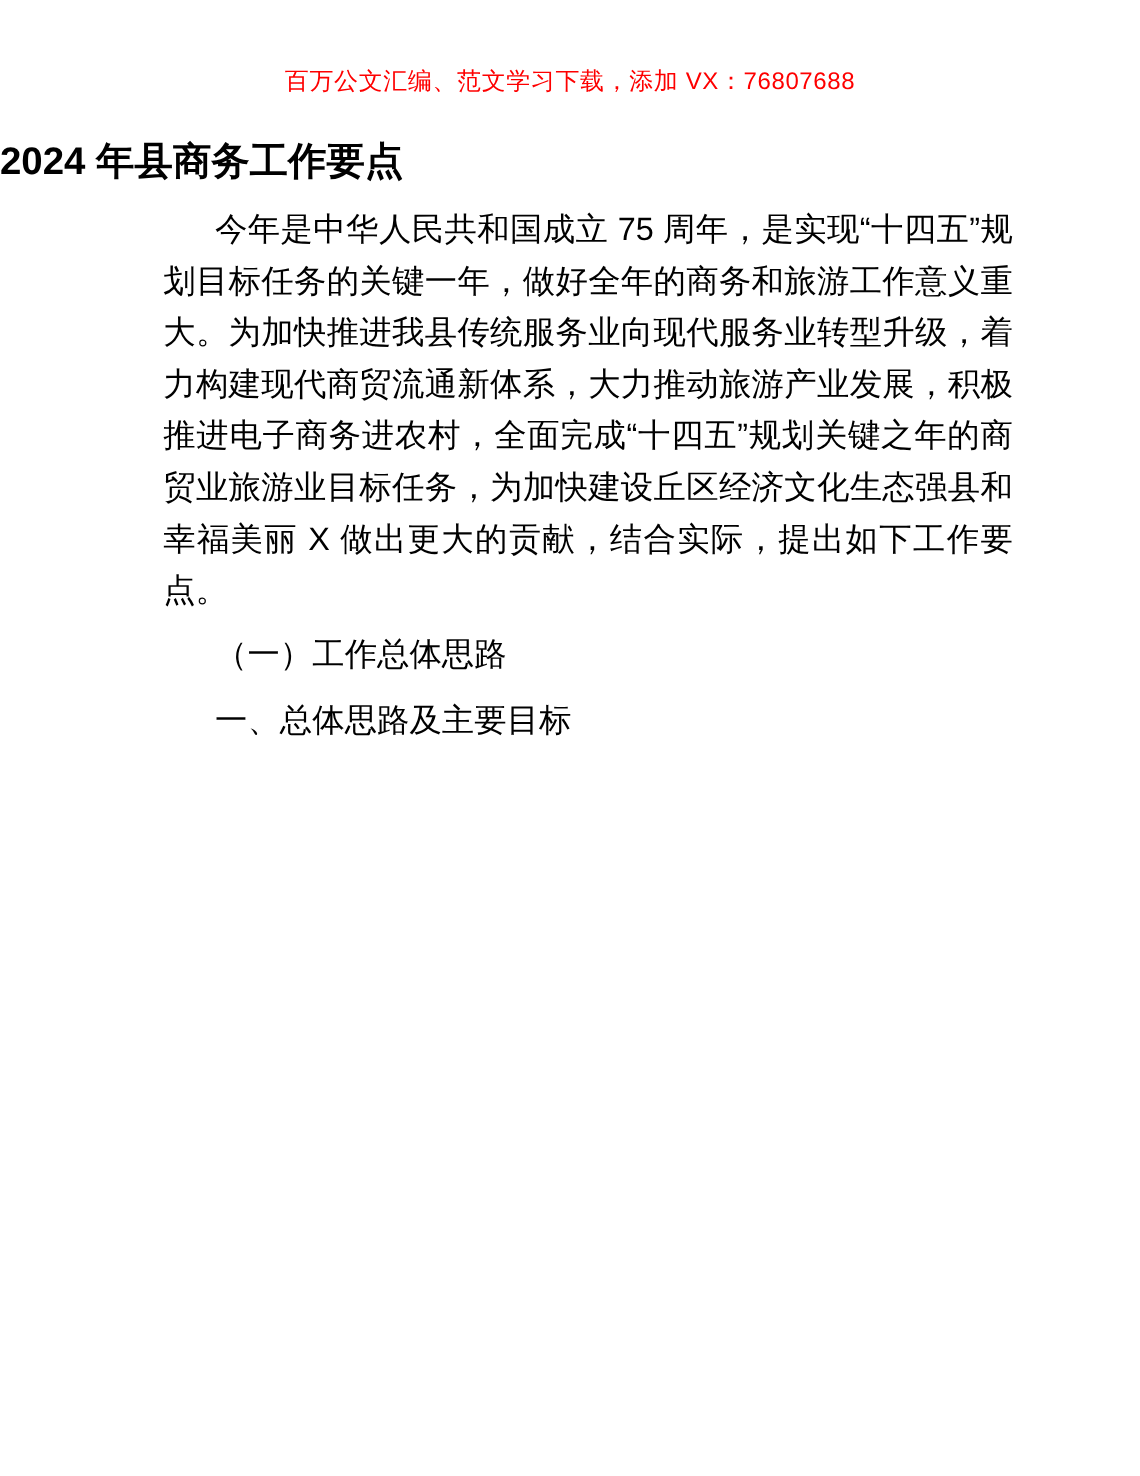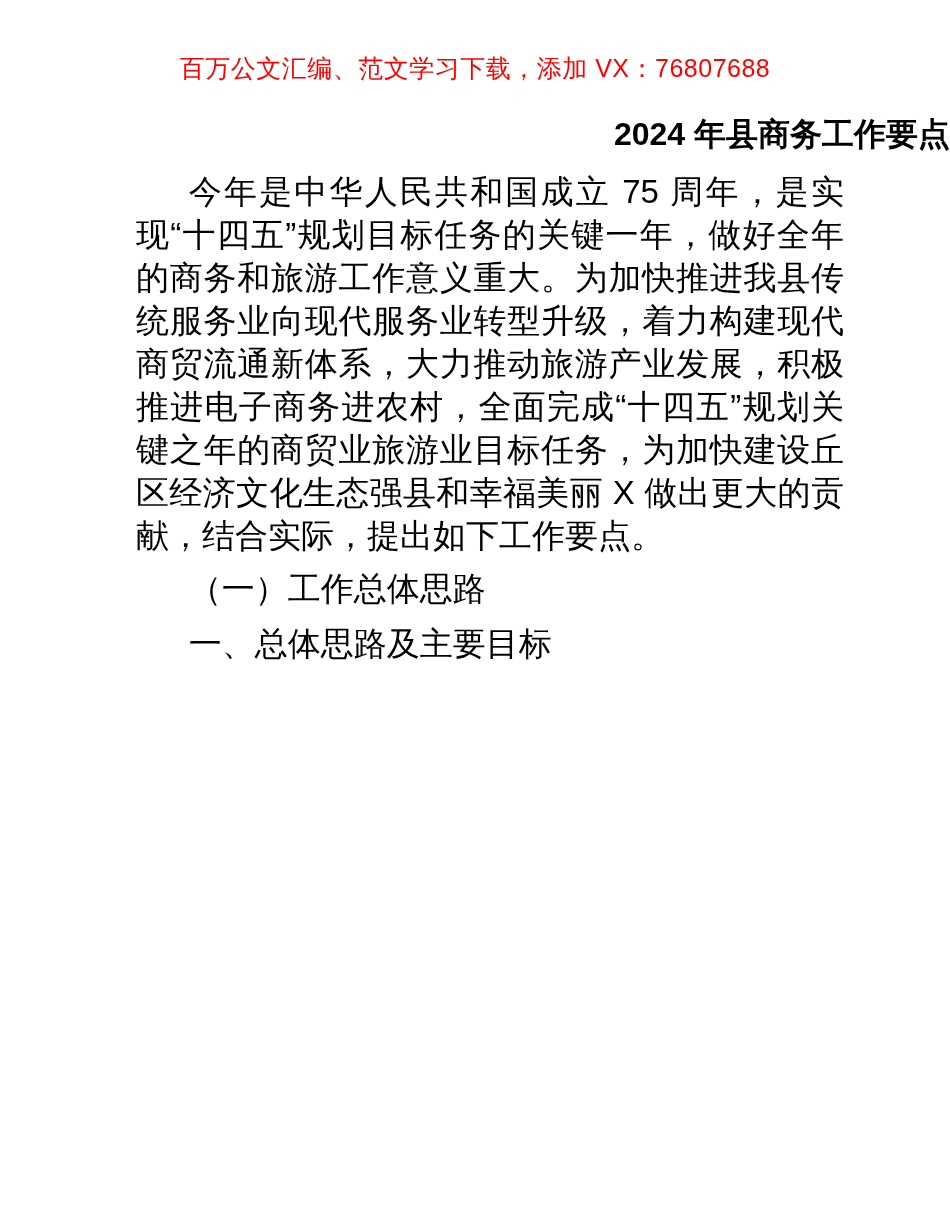--- a/index.html
+++ b/index.html
@@ -14,36 +14,36 @@
     box-sizing: border-box;
     background: #ffffff;
     padding: 54px 106px 0 136px;
     font-family: "Liberation Sans", "DejaVu Sans", sans-serif;
     color: #000000;
     overflow: hidden;
   }
   .watermark {
     margin: 0 -106px 0 -136px;   
     text-align: center;
-    font-size: 25px;
+    font-size: 20px;
     line-height: 28px;
     color: #fe0000;
     letter-spacing: 0.5px;
   }
   .doc-title {
     margin: 29px -106px 0 -136px; 
-    text-align: right;
+    text-align: left;
     font-size: 32px;
     line-height: 46px;
     font-weight: 700;
     color: #000000;
   }
   .para, .heading {
     margin: 0;
-    font-size: 33px;
+    font-size: 27px;
     line-height: 43px;
     text-indent: 1.6em;
     color: #000000;
     font-weight: 400;
   }
   .para {
     text-align: justify;
   }
   .para.intro   { margin-top: 13px; }
   .heading.h1   { margin-top: 12px; }

